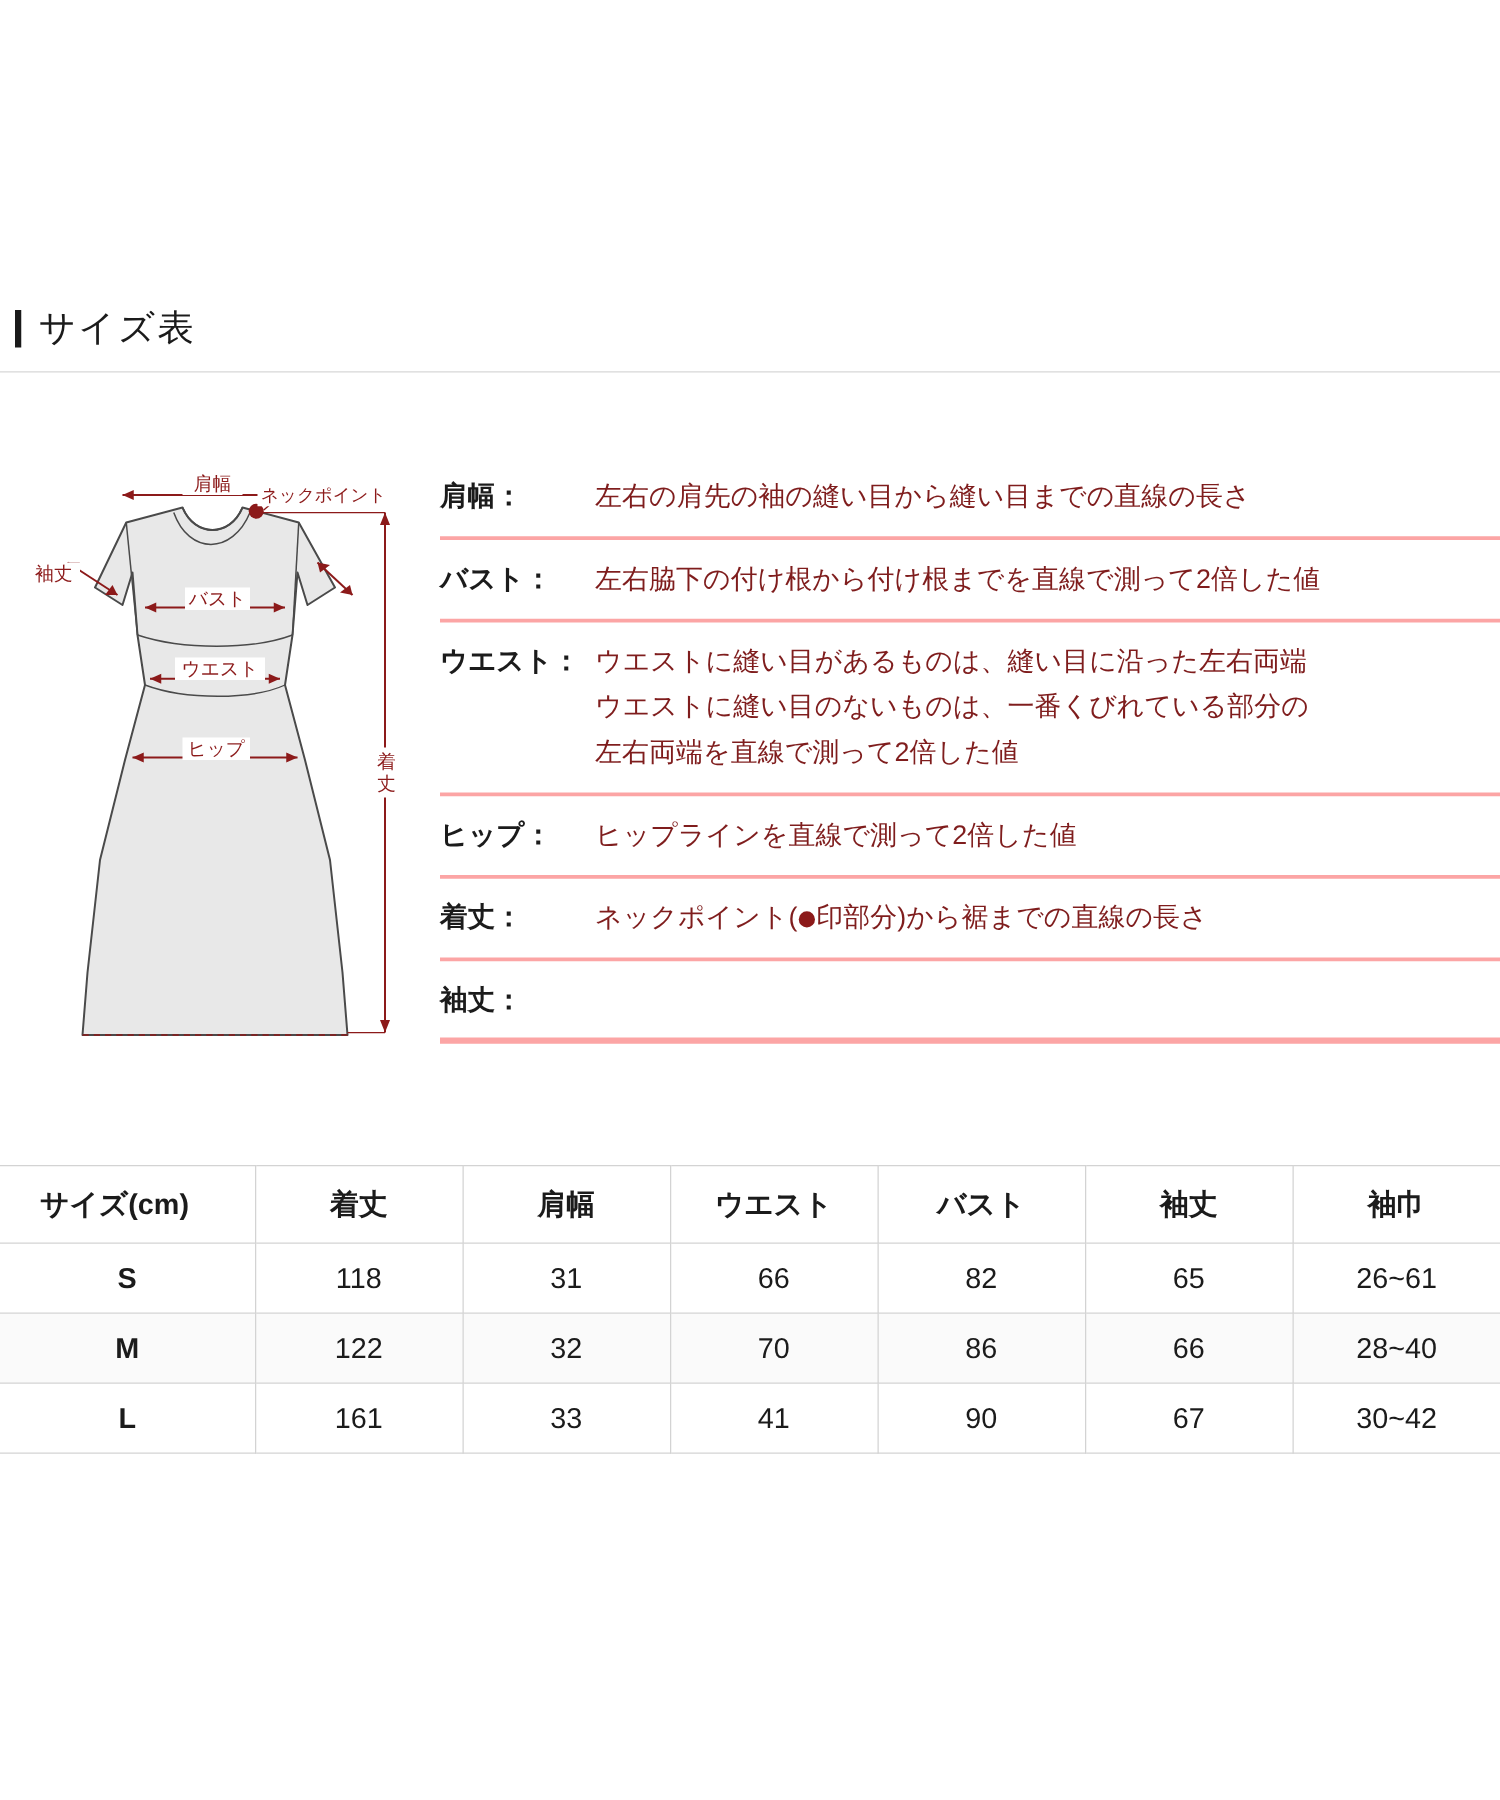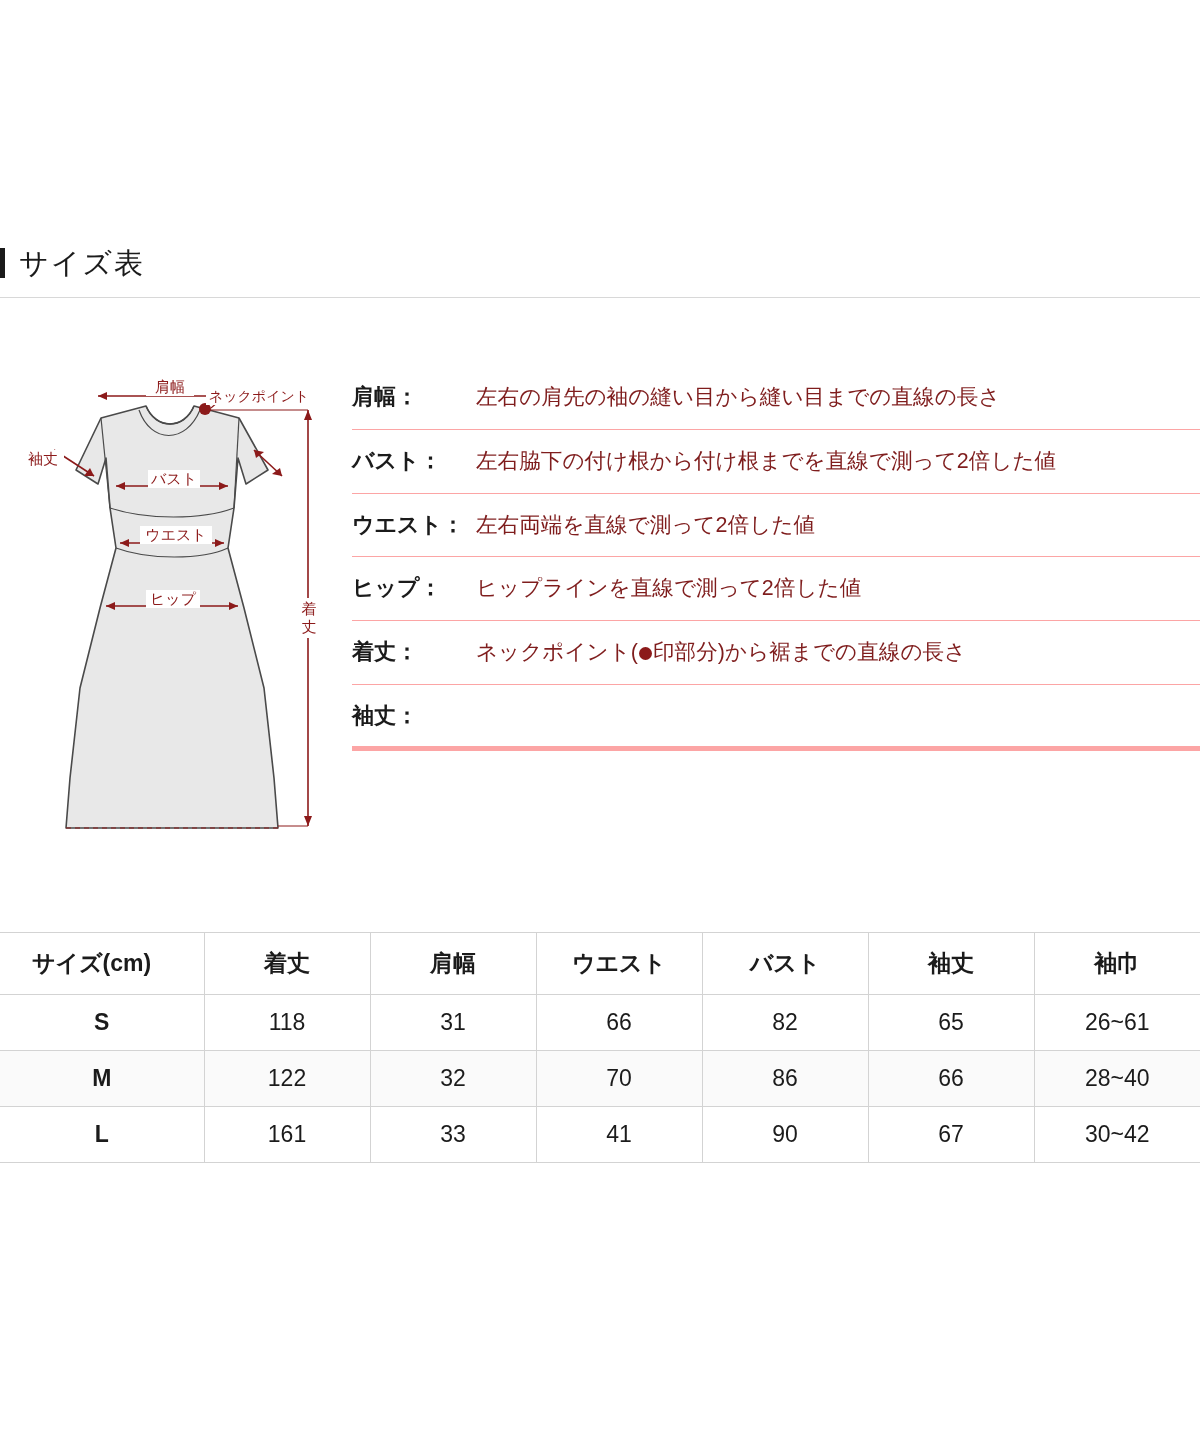--- a/index.html
+++ b/index.html
@@ -20,21 +20,21 @@
   
   .title-block {
     position: absolute;
     left: 0;
     top: 248px;
     width: 1200px;
   }
   .title-row {
     display: flex;
     align-items: center;
-    padding-left: 0;
+    padding-left: 12px;
   }
   .title-bar {
     width: 5px;
     height: 30px;
     background: #1a1a1a;
     margin-right: 14px;
   }
   .title-text {
     font-size: 29px;
     letter-spacing: 2px;
@@ -64,21 +64,21 @@
   .defs-col {
     width: 848px;
     padding-top: 36px;
   }
 
   
   .def-row {
     display: flex;
     align-items: flex-start;
     padding: 14px 0 14px 0;
-    border-bottom: 1px solid #fca5a5;
+    border-bottom: 3px solid #fca5a5;
   }
   .def-row:first-child { border-top: none; }
   .def-row.last { border-bottom: 5px solid #fca5a5; }
   .def-term {
     flex: 0 0 124px;
     font-size: 22px;
     font-weight: bold;
     color: #1b1b1b;
     line-height: 1.5;
     white-space: nowrap;
@@ -265,20 +265,22 @@
     <div class="def-row">
       <div class="def-term">バスト：</div>
       <div class="def-desc">
         <div>左右脇下の付け根から付け根までを直線で測って2倍した値</div>
       </div>
     </div>
 
     <div class="def-row">
       <div class="def-term">ウエスト：</div>
       <div class="def-desc">
+        <div>ウエストに縫い目があるものは、縫い目に沿った左右両端</div>
+        <div>ウエストに縫い目のないものは、一番くびれている部分の</div>
         <div>左右両端を直線で測って2倍した値</div>
       </div>
     </div>
 
     <div class="def-row">
       <div class="def-term">ヒップ：</div>
       <div class="def-desc">
         <div>ヒップラインを直線で測って2倍した値</div>
       </div>
     </div>

